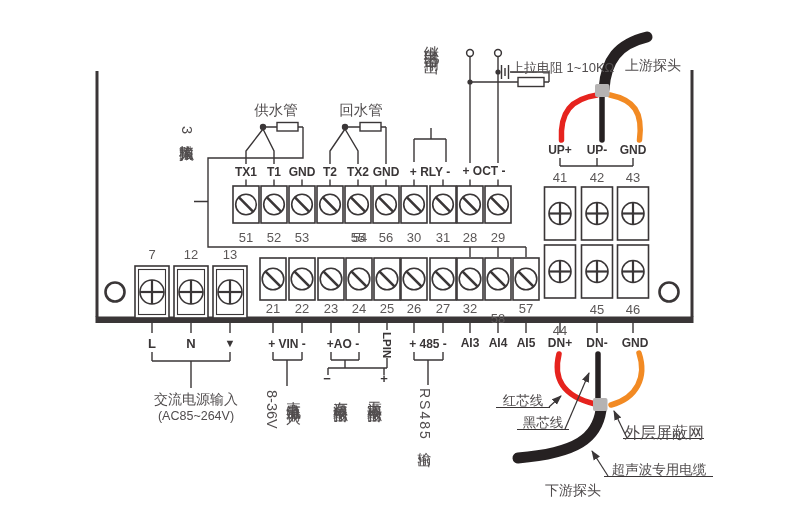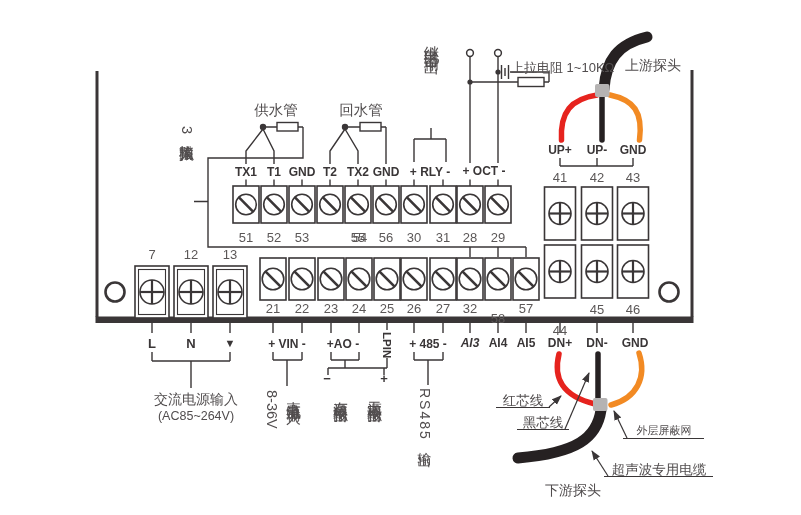--- a/index.html
+++ b/index.html
@@ -223,41 +223,41 @@
   <div class="lbl blabel" style="left:597px;top:143px;">UP-</div>
   <div class="lbl blabel" style="left:633px;top:143px;">GND</div>
 
   <div class="lbl blabel" style="left:152px;top:336px;font-size:13px;">L</div>
   <div class="lbl blabel" style="left:191px;top:336px;font-size:13px;">N</div>
   <div class="lbl" style="left:230px;top:337px;font-size:11px;color:var(--ink);">▼</div>
   <div class="lbl blabel" style="left:287px;top:337px;">+ VIN -</div>
   <div class="lbl blabel" style="left:343px;top:337px;">+AO -</div>
   <div class="lbl blabel vtext" style="left:387px;top:332px;font-size:11.5px;">LPIN</div>
   <div class="lbl blabel" style="left:428px;top:337px;">+ 485 -</div>
-  <div class="lbl blabel" style="left:470px;top:336px;font-style:italic;">AI3</div>
+  <div class="lbl blabel" style="left:470px;top:336px;">AI3</div>
   <div class="lbl blabel" style="left:498px;top:336px;">AI4</div>
   <div class="lbl blabel" style="left:526px;top:336px;">AI5</div>
   <div class="lbl blabel" style="left:560px;top:336px;">DN+</div>
   <div class="lbl blabel" style="left:597px;top:336px;">DN-</div>
   <div class="lbl blabel" style="left:635px;top:336px;">GND</div>
 
   <div class="lbl sign" style="left:327px;top:371px;">−</div>
   <div class="lbl sign" style="left:384px;top:371px;">+</div>
 
   <div class="lbl cn" style="left:196px;top:391px;font-size:14px;">交流电源输入</div>
   <div class="lbl cn" style="left:196px;top:409px;font-size:12.5px;">(AC85~264V)</div>
   <div class="lbl cn vtext" style="left:272px;top:390px;font-size:14.5px;">8-36V</div>
   <div class="lbl cn vtext" style="left:293px;top:390px;font-size:14.5px;letter-spacing:1.5px;">直流电源输入</div>
   <div class="lbl cn vtext" style="left:340px;top:390px;font-size:14.5px;letter-spacing:1.5px;">有源模拟输出</div>
   <div class="lbl cn vtext" style="left:374px;top:390px;font-size:14.5px;letter-spacing:1.5px;">无源模拟输出</div>
   <div class="lbl cn vtext" style="left:425px;top:388px;font-size:14px;letter-spacing:2px;">RS485输出</div>
 
   <div class="lbl cn" style="left:523px;top:392px;font-size:13.5px;">红芯线</div>
   <div class="lbl cn" style="left:543px;top:414px;font-size:13.5px;">黑芯线</div>
-  <div class="lbl cn" style="left:664px;top:423px;font-size:11px;">外层屏蔽网</div>
+  <div class="lbl cn" style="left:664px;top:423px;font-size:16px;">外层屏蔽网</div>
   <div class="lbl cn" style="left:659px;top:461px;font-size:13.5px;">超声波专用电缆</div>
   <div class="lbl cn" style="left:573px;top:482px;font-size:14px;">下游探头</div>
 
 <div class="num" style="left: 246px; top: 230px;">51</div>
     <div class="lbl blabel" style="left: 246px; top: 165px;">TX1</div>
     <div class="num" style="left: 274px; top: 230px;">52</div>
     <div class="lbl blabel" style="left: 274px; top: 165px;">T1</div>
     <div class="num" style="left: 302px; top: 230px;">53</div>
     <div class="lbl blabel" style="left: 302px; top: 165px;">GND</div>
     <div class="num" style="left: 330px; top: 230px; margin-left: 30px;">54</div>

